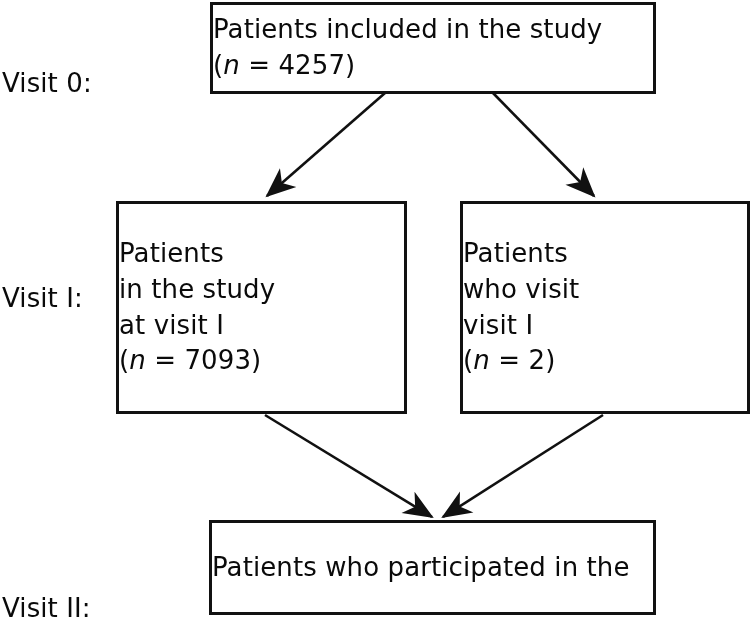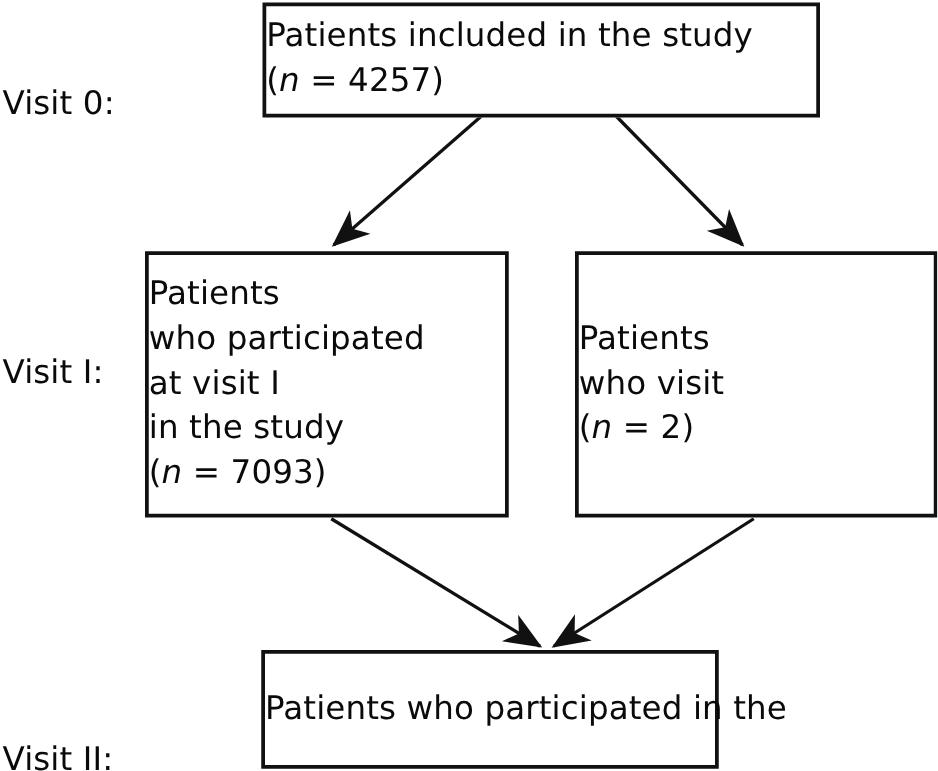--- a/index.html
+++ b/index.html
@@ -50,21 +50,21 @@
     white-space: nowrap;
     letter-spacing: 0.1px;
   }
   .ital {
     font-style: italic;
   }
   
   #box-top      { left: 210px; top: 2px;   width: 446px; height: 92px; }
   #box-mid-left { left: 116px; top: 201px; width: 291px; height: 213px; }
   #box-mid-right{ left: 460px; top: 201px; width: 290px; height: 213px; }
-  #box-bottom   { left: 209px; top: 520px; width: 366px; height: 95px; }
+  #box-bottom   { left: 209px; top: 520px; width: 447px; height: 95px; }
   #label-visit0  { left: 2px; top: 36px; margin-top: 32px;  }
   #label-visit1  { left: 2px; top: 283px; }
   #label-visit2  { left: 2px; top: 593px; }
 </style>
 </head>
 <body>
 
 <div id="flowchart">
 
   <svg class="arrow-layer" viewBox="0 0 750 617">
@@ -83,29 +83,29 @@
   <div class="stage-label" id="label-visit1">Visit I:</div>
   <div class="stage-label" id="label-visit2">Visit II:</div>
 
   <div class="node-box" id="box-top">
     <span class="node-line">Patients included in the study</span>
     <span class="node-line"><span>(</span><span class="ital">n</span><span> = </span><span>4257</span><span>)</span></span>
   </div>
 
   <div class="node-box" id="box-mid-left">
     <span class="node-line">Patients</span>
-    <span class="node-line">who participated</span>
+    <span class="node-line">in the study</span>
     <span class="node-line">at visit I</span>
-    <span class="node-line">in the study</span>
     <span class="node-line"><span>(</span><span class="ital">n</span><span> = </span><span>7093</span><span>)</span></span>
   </div>
 
   <div class="node-box" id="box-mid-right">
     <span class="node-line">Patients</span>
     <span class="node-line">who visit</span>
+    <span class="node-line">visit I</span>
     <span class="node-line"><span>(</span><span class="ital">n</span><span> = </span><span>2</span><span>)</span></span>
   </div>
 
   <div class="node-box" id="box-bottom">
     <span class="node-line">Patients who participated in the</span>
   </div>
 
 </div>
 
 </body></html>

